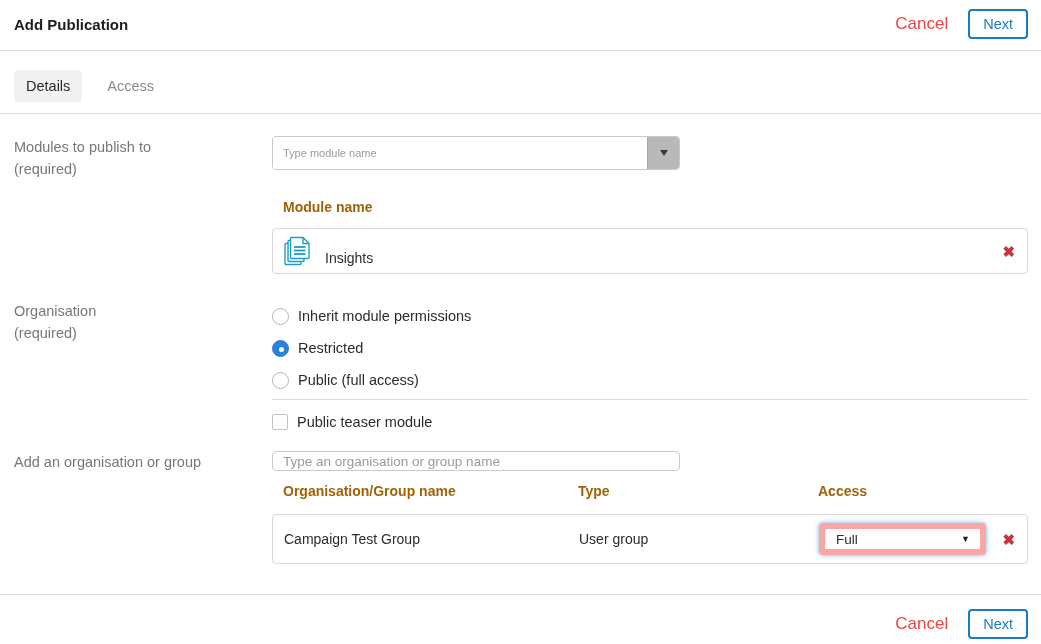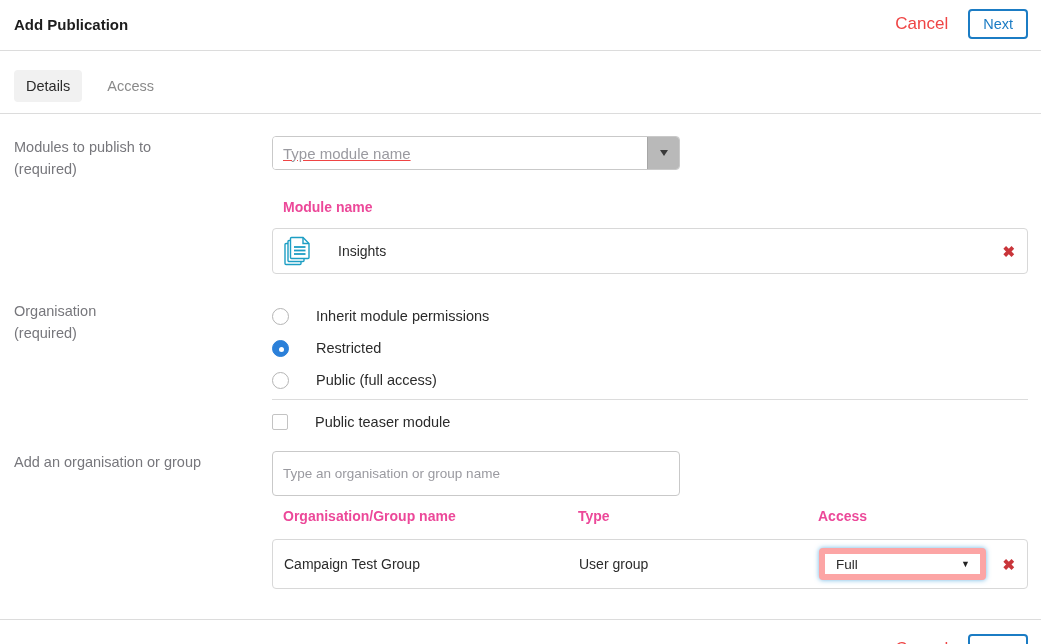--- a/index.html
+++ b/index.html
@@ -23,48 +23,48 @@
   .tab.active { background:#f1f1f1; color:#2b2b2b; }
 
   
   .frow { display:flex; padding:0 13px 0 14px; }
   .flabel { width:258px; color:#77777c; font-size:14.5px; line-height:22px; flex-shrink:0; }
   .ffield { flex:1; min-width:0; }
 
   
   .combo { display:flex; width:408px; height:34px; border:1px solid #c9c9c9;
     border-radius:4px; overflow:hidden; background:#fff; }
-  .combo input { border:none; outline:none; flex:1; padding:0 10px; font-size:15px;
-    font-family:"Liberation Sans", sans-serif; color:#ef4444; min-width:0;text-decoration:underline; }
+  .combo input { border:none; outline:none; flex:1; padding:0 10px; font-size:11px;
+    font-family:"Liberation Sans", sans-serif; color:#ef4444; min-width:0; }
   .combo-btn { width:32px; background:#b9b9b9; border:none; border-left:1px solid #a6a6a6;
     display:flex; align-items:center; justify-content:center; cursor:pointer; }
   .tri-down { width:0; height:0; border-left:4px solid transparent;
     border-right:4px solid transparent; border-top:6px solid #3a3a3a; }
-  .text-input { width:408px; height:45px; border:1px solid #c9c9c9; border-radius:4px;
+  .text-input { width:408px; height:20px; border:1px solid #c9c9c9; border-radius:4px;
     padding:0 10px; font-size:13.5px; font-family:"Liberation Sans", sans-serif;
     color:#2b2b2b; outline:none; }
   input::placeholder { color:#9a9aa0; opacity:1; }
 
   
-  .tbl-head { display:flex; padding-left:11px; font-size:14px; font-weight:bold; color:#ec4899; }
+  .tbl-head { display:flex; padding-left:11px; font-size:14px; font-weight:bold; color:#a16207; }
   .row-box { display:flex; align-items:center; border:1px solid #d8d8d8; border-radius:4px;
     background:#fff; padding:0 12px 0 11px; }
   .col-name { width:295px; font-size:14px; }
   .col-type { width:240px; font-size:14px; }
   .col-access { flex:1; }
   .remove-x { color:#c9353a; font-size:15px; font-weight:bold; width:20px; text-align:right;
     cursor:pointer; line-height:1; }
 
   
   .module-row { height:46px; margin-top:13px; }
-  .module-name { display:flex; align-items:center; gap:27px; flex:1; font-size:14px; }
+  .module-name { display:flex; align-items:flex-end; gap:14px; flex:1; font-size:14px; }
   .doc-icon { width:27px; height:30px; flex-shrink:0; }
 
   
-  .option-row { display:flex; align-items:center; gap:27px; height:32px; cursor:pointer; }
+  .option-row { display:flex; align-items:center; gap:9px; height:32px; cursor:pointer; }
   .radio { width:17px; height:17px; border:1px solid #b5b5b5; border-radius:50%;
     background:#fff; position:relative; flex-shrink:0; }
   .radio.checked { background:#2b80d9; border-color:#2b80d9; }
   .radio.checked::after { content:""; position:absolute; left:6px; top:6px; width:5px; height:5px;
     border-radius:50%; background:#fff; }
   .checkbox { width:16px; height:16px; border:1px solid #c3c3c3; border-radius:2px;
     background:#fff; flex-shrink:0; }
   .option-label { font-size:14.5px; color:#2b2b2b; }
   .part-divider { border-top:1px solid #dcdcdc; margin-top:3px; }
   .check-row { margin-top:12px; height:20px; }

